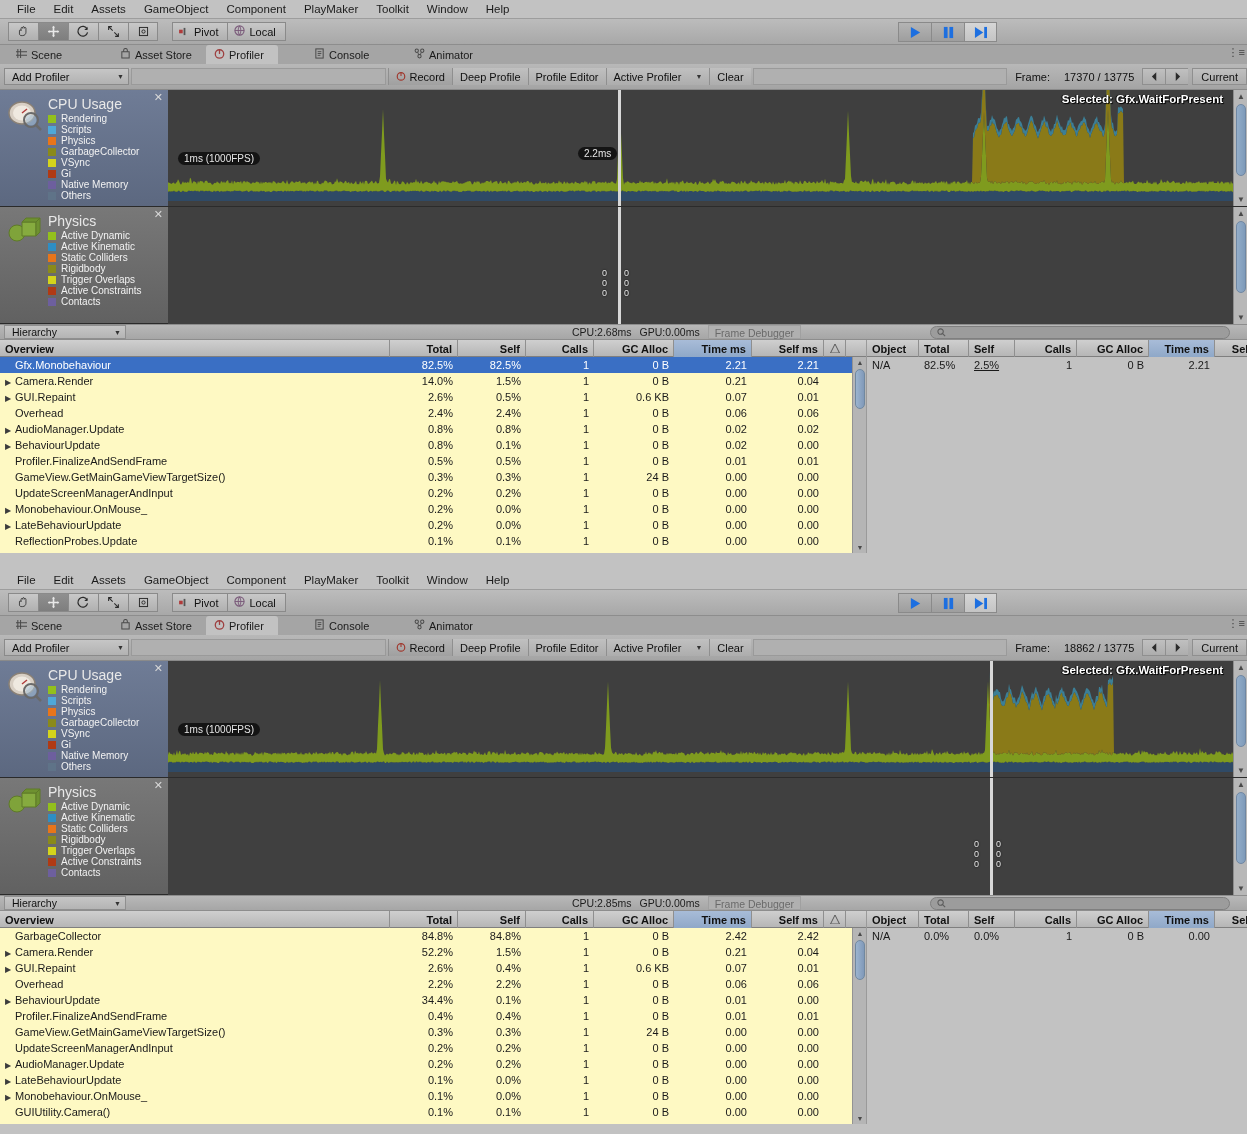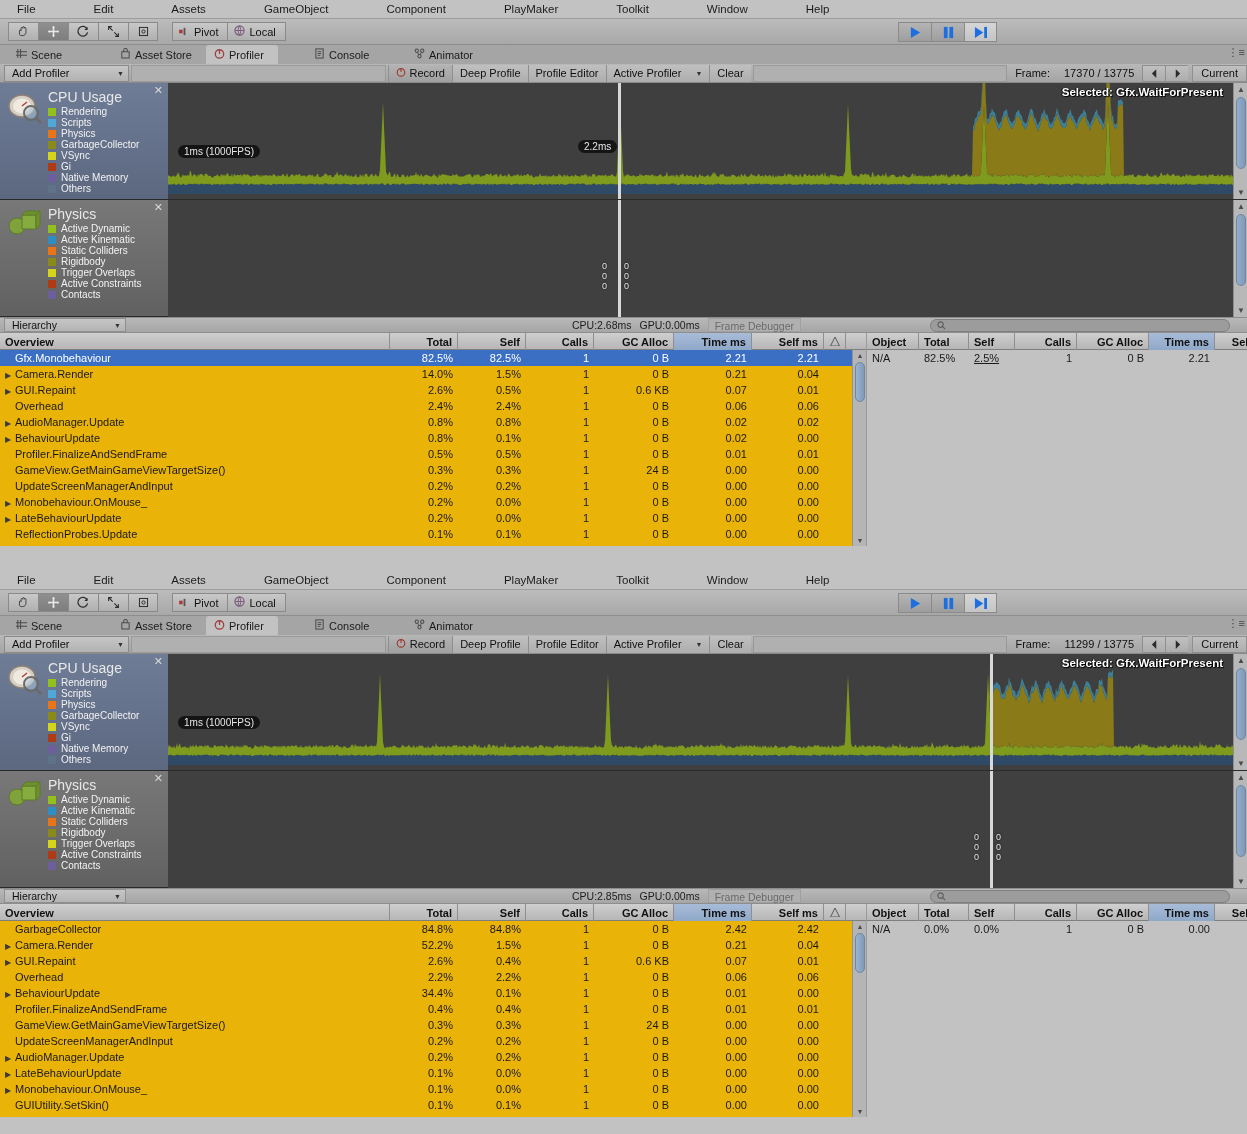--- a/index.html
+++ b/index.html
@@ -10,21 +10,21 @@
     font-size:11px;
     color:#101010;
     overflow:hidden;
     -webkit-font-smoothing:antialiased;
   }
   .unity-window { width:1247px; height:567px; position:relative; overflow:hidden; background:#c2c2c2; }
 
   
   .menubar {
     height:19px; background:#c2c2c2; display:flex; align-items:center;
-    padding-left:8px; border-bottom:1px solid #9d9d9d;gap:40px;
+    padding-left:8px; border-bottom:1px solid #9d9d9d;
   }
   .menubar .mi { padding:0 9px; font-size:11.5px; color:#1b1b1b; line-height:19px; white-space:nowrap; }
 
   
   .toolbar {
     height:26px; background:linear-gradient(#bcbcbc,#a8a8a8);
     border-bottom:1px solid #8d8d8d; display:flex; align-items:center;
     padding-left:8px; position:relative;
   }
   .tgroup { display:flex; margin-right:14px; }
@@ -54,21 +54,21 @@
   .tabbar { height:19px; background:#a5a5a5; display:flex; align-items:flex-end; position:relative; }
   .tab {
     height:19px; padding:0 14px 0 8px; display:flex; align-items:center; gap:4px;
     font-size:11px; color:#1b1b1b; white-space:nowrap;
   }
   .tab.active { background:#c2c2c2; border-top-left-radius:3px; border-top-right-radius:3px; }
   .tab-extra { position:absolute; right:2px; top:1px; font-size:11px; color:#444; }
 
   
   .ctrlbar {
-    height:19px; background:linear-gradient(#b8b8b8,#a4a4a4);
+    height:26px; background:linear-gradient(#b8b8b8,#a4a4a4);
     border-bottom:1px solid #8a8a8a; display:flex; align-items:center; position:relative;
   }
   .addprof {
     width:125px; height:17px; margin-left:4px; background:linear-gradient(#c6c6c6,#b2b2b2);
     border:1px solid #8a8a8a; display:flex; align-items:center; justify-content:space-between;
     padding:0 4px 0 7px; font-size:11px;
   }
   .ctrl-slot { flex:1; height:17px; margin:0 2px; background:#b0b0b0; border:1px solid #9a9a9a; }
   .cbtn {
     height:17px; padding:0 7px; display:flex; align-items:center; gap:4px;
@@ -145,21 +145,21 @@
   .cpustat { font-size:10.5px; color:#1c1c1c; white-space:nowrap; }
   .fdbg { font-size:10.5px; color:#6a6a6a; padding:0 6px; height:14px; line-height:14px; background:#b0b0b0; border:1px solid #a0a0a0; }
   .searchwrap { position:absolute; left:930px; top:1px; width:300px; height:13px; }
   .searchfield {
     width:100%; height:13px; background:#9c9c9c; border:1px solid #7f7f7f;
     border-radius:7px; display:flex; align-items:center; padding-left:6px;
   }
 
   
   .tablezone { display:flex; height:213px; }
-  .leftTable { width:866px; flex:none; position:relative; background:#eab308; }
+  .leftTable { width:866px; flex:none; position:relative; background:#fef9c3; }
   .rightTable { flex:1; position:relative; background:#c2c2c2; border-left:1px solid #9a9a9a; }
   .thead { display:flex; height:17px; background:linear-gradient(#cfcfcf,#b6b6b6); border-bottom:1px solid #7f7f7f; }
   .th {
     font-size:11px; font-weight:bold; color:#111; display:flex; align-items:center;
     border-right:1px solid #8f8f8f; padding:0 5px; height:17px; white-space:nowrap;
   }
   .th.num { justify-content:flex-end; }
   .th.hl { background:linear-gradient(#a8bcd8,#8fa8c8); }
   .trow { display:flex; height:16px; align-items:center; font-size:11px; color:#1a1a1a; }
   .trow.sel { background:#3a6fc4; color:#fff; }
@@ -815,21 +815,21 @@
     <div class="cbtn" style="gap:14px;">
       <span>Active Profiler</span>
       <span style="font-size:7px;color:#333;">▼</span>
     </div>
     <div class="cbtn">
       <span>Clear</span>
     </div>
     <div class="ctrl-slot"></div>
     <div class="framebox">
       <span class="frame-lbl">Frame:</span>
-      <span class="frame-val">11299 / 13775</span>
+      <span class="frame-val">18862 / 13775</span>
       <div class="arrowbtn">
         <svg width="7" height="9" viewBox="0 0 8 10">
               <path d="M6 0L1 5l5 5z" fill="#2b2b2b"></path>
             </svg>
       </div>
       <div class="arrowbtn">
         <svg width="7" height="9" viewBox="0 0 8 10">
               <path d="M2 0l5 5-5 5z" fill="#2b2b2b"></path>
             </svg>
       </div>
@@ -1118,21 +1118,21 @@
             <div class="trow">
               <div class="td" style="width: 390px;"><span class="tri">▶</span><span>Monobehaviour.OnMouse_</span></div>
               <div class="td num" style="width: 68px;">0.1%</div>
               <div class="td num" style="width: 68px;">0.0%</div>
               <div class="td num" style="width: 68px;">1</div>
               <div class="td num" style="width: 80px;">0 B</div>
               <div class="td num" style="width: 78px;">0.00</div>
               <div class="td num" style="width: 72px;">0.00</div>
             </div>
             <div class="trow">
-              <div class="td" style="width: 390px;"><span class="tri empty">▶</span><span>GUIUtility.SetSkin()</span></div>
+              <div class="td" style="width: 390px;"><span class="tri empty">▶</span><span>GUIUtility.Camera()</span></div>
               <div class="td num" style="width: 68px;">0.1%</div>
               <div class="td num" style="width: 68px;">0.1%</div>
               <div class="td num" style="width: 68px;">1</div>
               <div class="td num" style="width: 80px;">0 B</div>
               <div class="td num" style="width: 78px;">0.00</div>
               <div class="td num" style="width: 72px;">0.00</div>
             </div>
           </div>
       <div class="tbl-scroll">
         <div class="sarrow" style="top:0;">▲</div>

